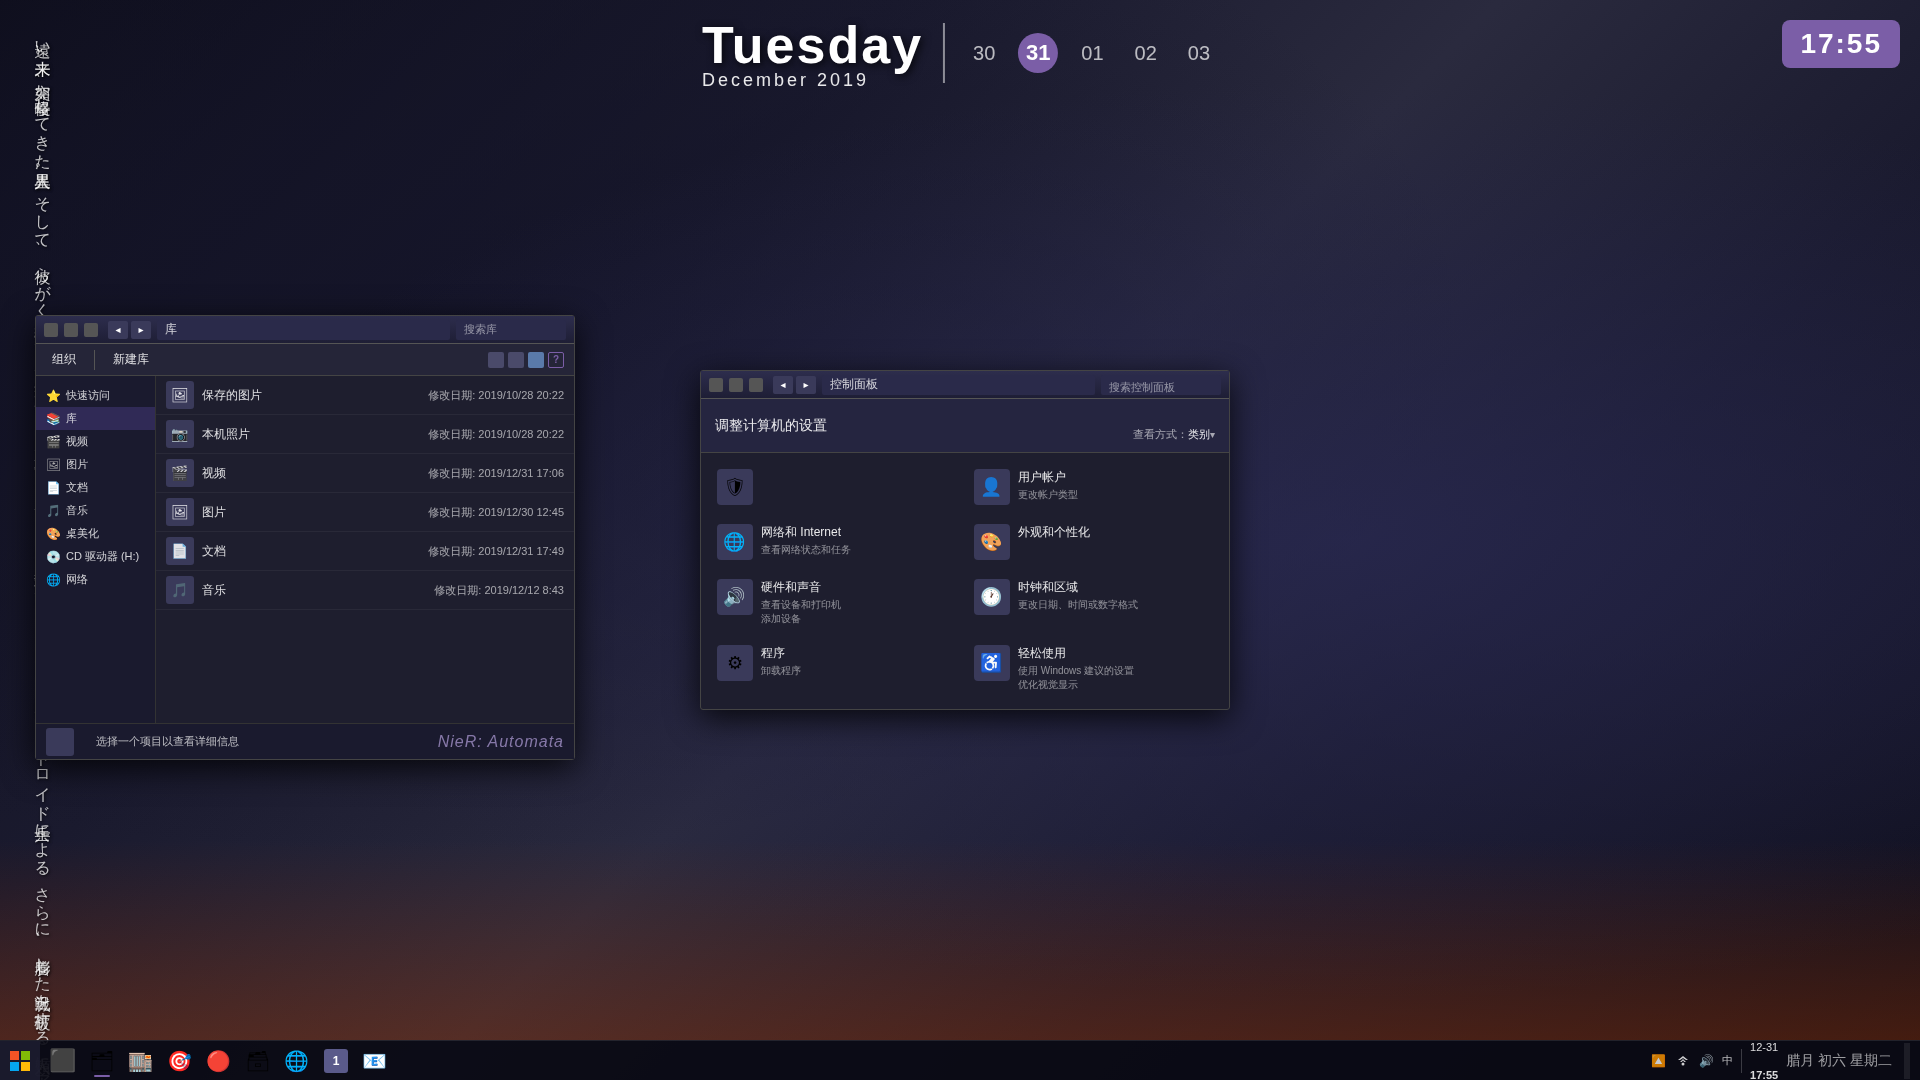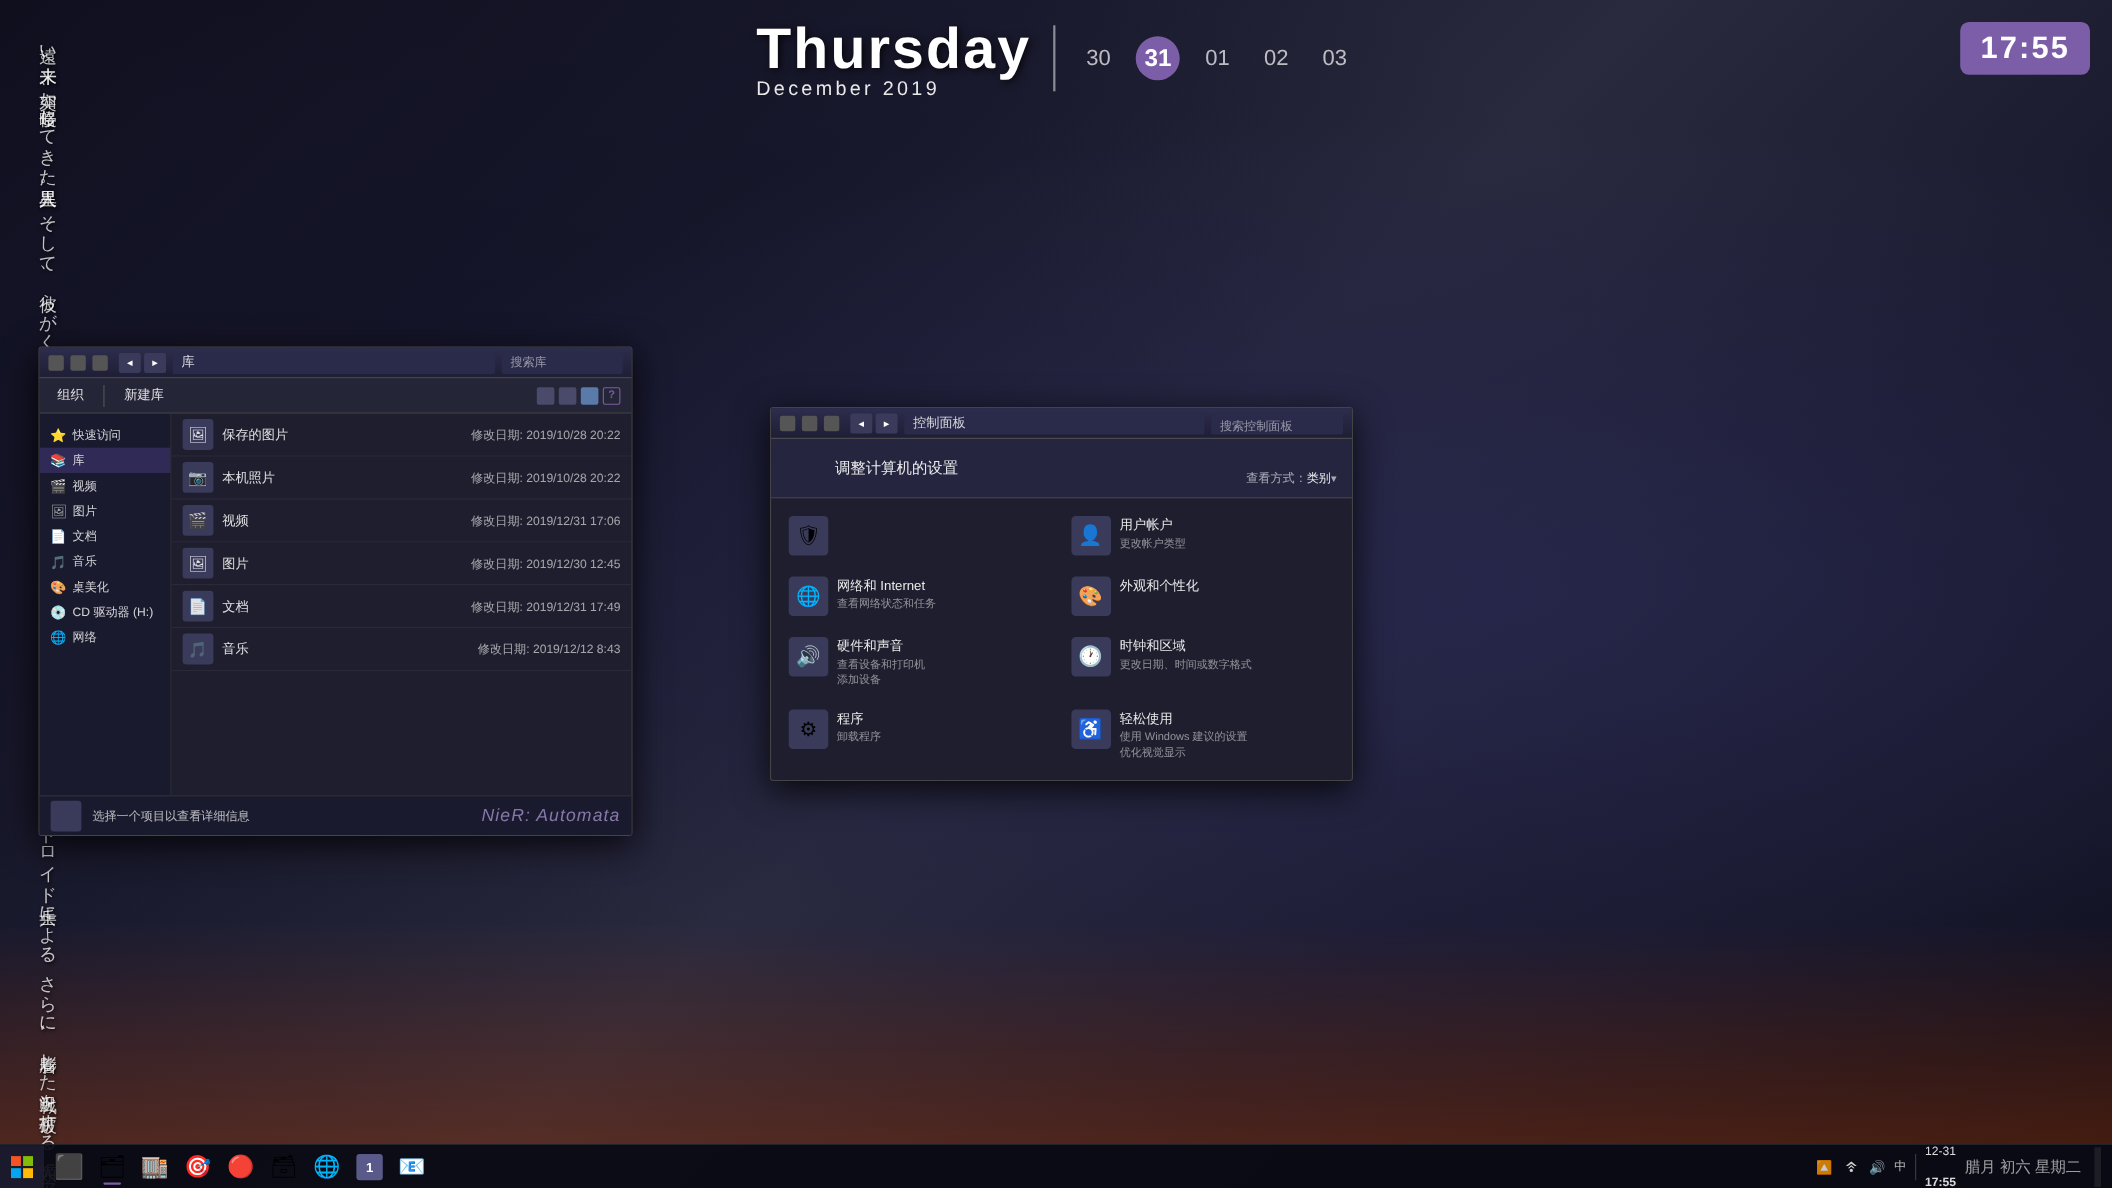--- a/index.html
+++ b/index.html
@@ -314,21 +314,21 @@
     .file-date { width: 160px; text-align: right; font-size: 11px; color: rgba(255,255,255,0.6); }
 
     
     .window-statusbar {
       background: #1a1a2e;
       height: 36px;
       display: flex;
       align-items: center;
       padding: 0 10px;
       border-top: 1px solid #333;
-      gap: 10px;
+      gap: 22px;
       flex-shrink: 0;
     }
 
     .status-icon {
       width: 28px;
       height: 28px;
       background: #3a3a5a;
       border-radius: 3px;
     }
 
@@ -368,21 +368,20 @@
       display: flex;
       align-items: center;
       justify-content: space-between;
       flex-shrink: 0;
     }
 
     .cp-title {
       font-size: 14px;
       color: rgba(255,255,255,0.9);
       font-weight: 500;
-      margin-left: 44px;
     }
 
     .cp-view-label {
       font-size: 11px;
       color: rgba(255,255,255,0.6);
       display: flex;
       align-items: center;
       gap: 0;
       margin-top: 18px;
     }
@@ -605,21 +604,21 @@
   <span class="jp-col">そして、彼らがく繰り出す兵器、機</span>
   <span class="jp-col">圧倒的戦力の前に、人類は地上を追われ月へと逃げ延</span>
   <span class="jp-col">地球を奪還するために、人類はアンドロイド兵士による</span>
   <span class="jp-col">さらに、膨着した戦況を打破する</span>
   <span class="jp-col">人類にアンドロイドである</span>
 
 </div>
 
 <div id="calendar-widget">
   <div>
-    <div class="cal-day-name">Thursday</div>
+    <div class="cal-day-name">Tuesday</div>
     <div class="cal-month">December 2019</div>
   </div>
   <div class="cal-divider"></div>
   <div class="cal-dates">
     <span class="cal-date-num">30</span>
     <span class="cal-date-num active">31</span>
     <span class="cal-date-num">01</span>
     <span class="cal-date-num">02</span>
     <span class="cal-date-num">03</span>
   </div>

